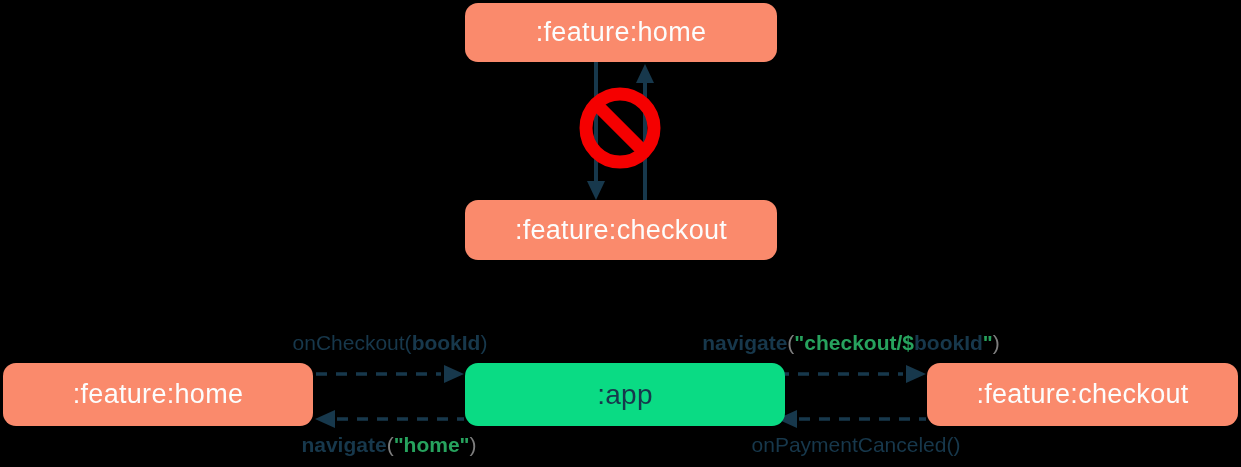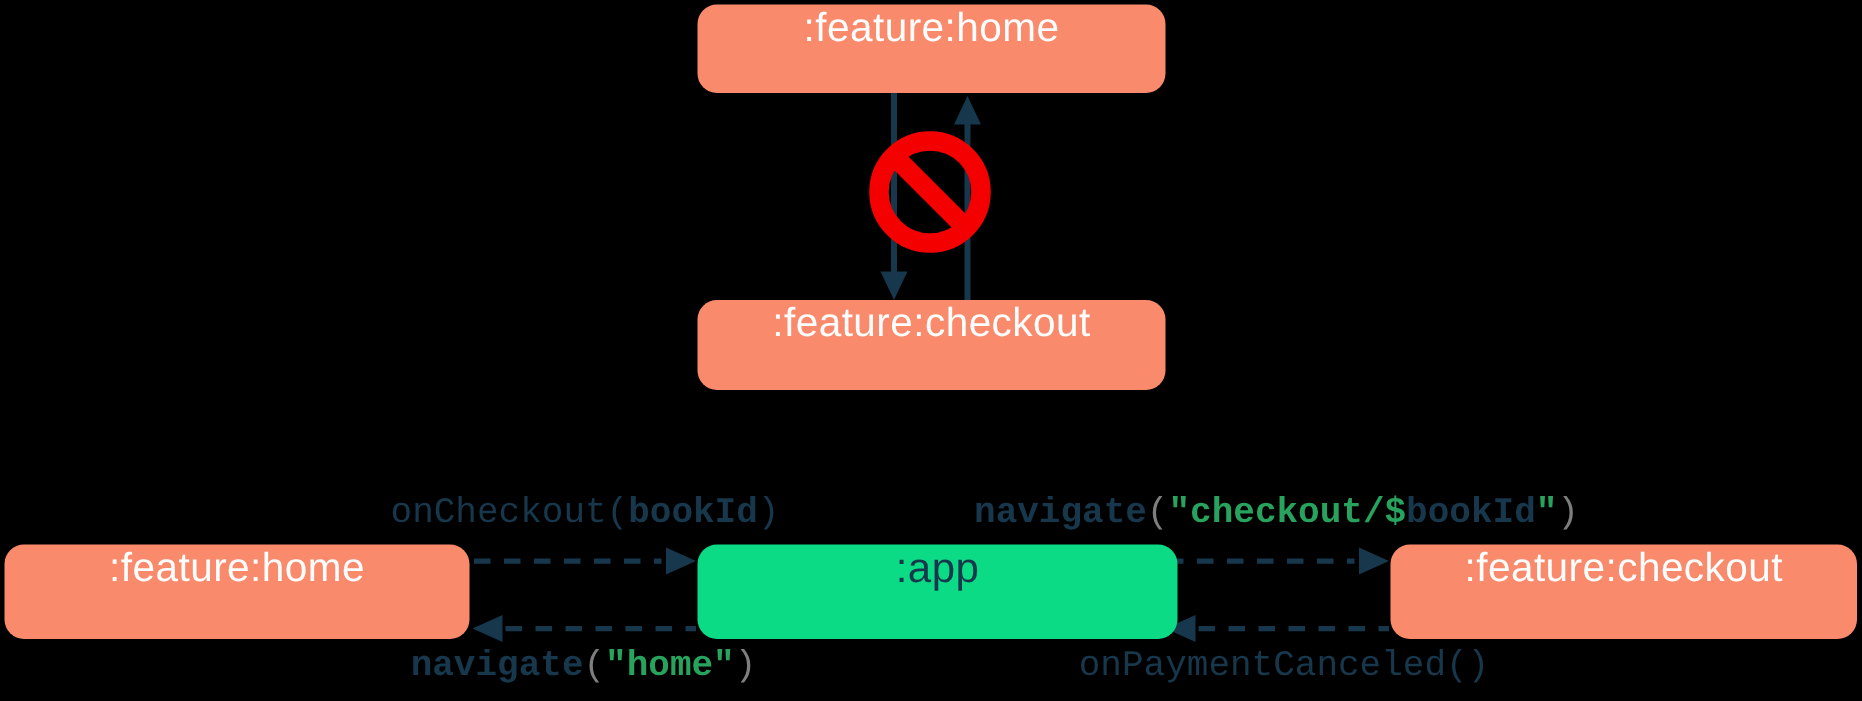--- a/index.html
+++ b/index.html
@@ -22,29 +22,29 @@
   }
   .stage{position:absolute;inset:0;}
   .overlay{position:absolute;left:0;top:0;width:1241px;height:467px;}
   .solid{stroke:var(--arrow-navy);stroke-width:4;fill:none;}
   .dash{stroke:var(--arrow-navy);stroke-width:3.5;fill:none;stroke-dasharray:11 9;}
   .head{fill:var(--arrow-navy);stroke:none;}
   .ring{fill:none;stroke:var(--forbidden-red);stroke-width:13;}
   .ringbar{stroke:var(--forbidden-red);stroke-width:13;fill:none;}
   .box{
     position:absolute;border-radius:13px;
-    display:flex;justify-content:center;
+    display:flex;align-items:center;justify-content:center;
     font-size:27px;letter-spacing:.3px;white-space:nowrap;
   }
   .box.salmon{background:var(--module-box);color:var(--box-text-light);}
   .box.green{background:var(--app-box);color:var(--code-navy);font-size:28px;}
   .code-label{
     position:absolute;transform:translateX(-50%);
-    font-family:Liberation Mono, monospace;
-    font-size:24px;line-height:26px;white-space:nowrap;
+    font-family:Liberation Sans, sans-serif;
+    font-size:21px;line-height:26px;white-space:nowrap;
   }
   .navy{color:var(--code-navy);}
   .greent{color:var(--code-green);font-weight:bold;}
   .gray{color:var(--code-gray);}
   .bold{font-weight:bold;}
   
   #t-home{left:465px;top:3px;width:312px;height:59px;}
   #t-checkout{left:465px;top:200px;width:312px;height:60px;}
   #b-home{left:3px;top:363px;width:310px;height:63px;}
   #b-app{left:465px;top:363px;width:320px;height:63px;}

